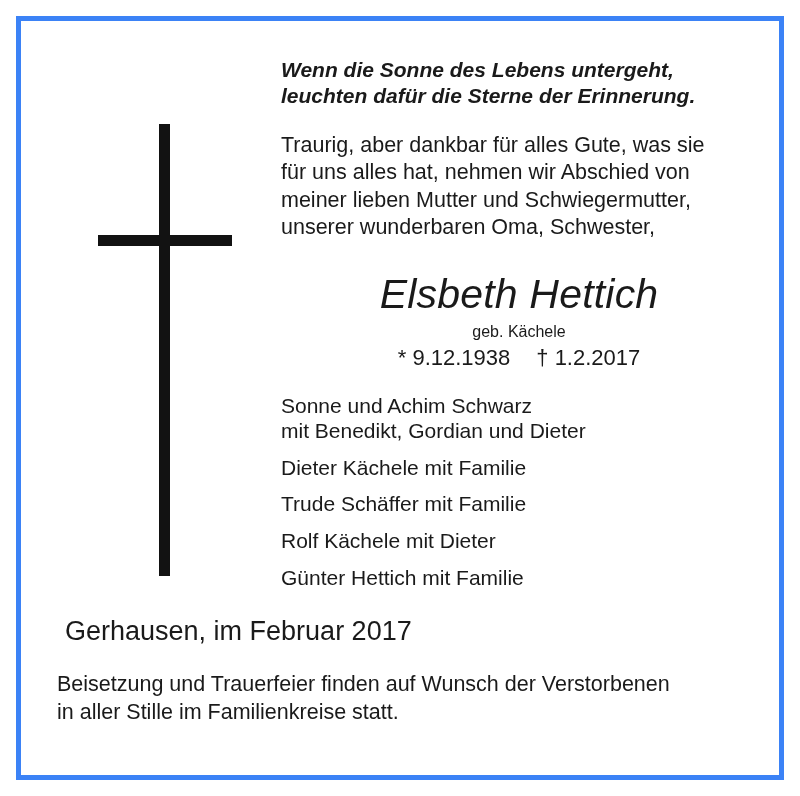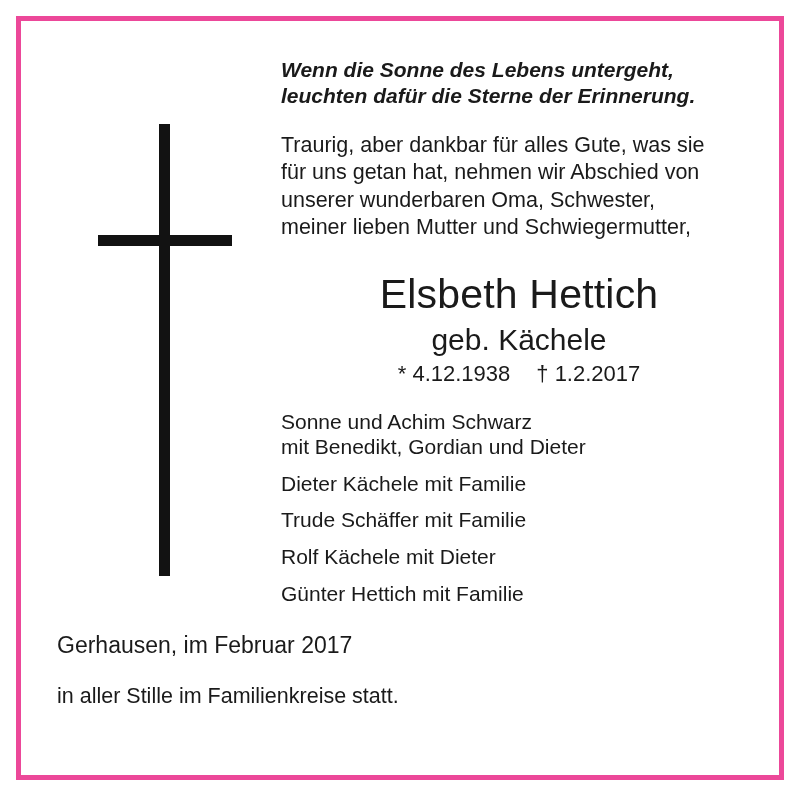--- a/index.html
+++ b/index.html
@@ -19,21 +19,21 @@
     box-sizing: border-box;
     width: 800px;
     height: 796px;
     padding: 16px;
     background: #ffffff;
   }
   .frame {
     box-sizing: border-box;
     width: 100%;
     height: 100%;
-    border: 5px solid #ec4899;
+    border: 5px solid #3b82f6;
     background: #ffffff;
     position: relative;
     padding: 18px 22px 10px 22px;
   }
   .top-section {
     display: flex;
     flex-direction: row;
     align-items: flex-start;
   }
   .cross-col {
@@ -80,24 +80,25 @@
     line-height: 1.28;
     margin: 0 0 30px 0;
   }
   .intro div { white-space: nowrap; }
   .name {
     text-align: center;
     font-size: 41px;
     line-height: 1.1;
     margin: 16px 0 6px 0;
     letter-spacing: 0.2px;
+    font-style: italic;
   }
   .born-name {
     text-align: center;
-    font-size: 30px;
+    font-size: 16px;
     margin: 0 0 4px 0;
   }
   .dates {
     text-align: center;
     font-size: 22px;
     margin: 0 0 22px 0;
   }
   .dates .gap { display: inline-block; width: 26px; }
   .mourners {
     font-size: 21px;
@@ -106,22 +107,22 @@
   .mourner-block {
     margin-bottom: 11px;
   }
   .mourner-block:last-child { margin-bottom: 12px; }
   .mourner-block div { white-space: nowrap; }
   .footer {
     padding-left: 14px;
     padding-top: 14px;
   }
   .place-date {
-    font-size: 23px;
-    margin: 0 0 24px 0;
+    font-size: 27px;
+    margin: 0 0 24px 8px;
   }
   .note {
     font-size: 21.5px;
     line-height: 1.28;
   }
   .note div { white-space: nowrap; }
 </style>
 </head>
 <body>
 
@@ -139,29 +140,29 @@
 
       <div class="text-col">
 
         <div class="verse">
           <div>Wenn die Sonne des Lebens untergeht,</div>
           <div>leuchten dafür die Sterne der Erinnerung.</div>
         </div>
 
         <div class="intro">
           <div>Traurig, aber dankbar für alles Gute, was sie</div>
-          <div>für uns getan hat, nehmen wir Abschied von</div>
+          <div>für uns alles hat, nehmen wir Abschied von</div>
+          <div>meiner lieben Mutter und Schwiegermutter,</div>
           <div>unserer wunderbaren Oma, Schwester,</div>
-          <div>meiner lieben Mutter und Schwiegermutter,</div>
         </div>
 
         <div class="name">Elsbeth Hettich</div>
         <div class="born-name">geb. Kächele</div>
         <div class="dates">
-          <span>* 4.12.1938</span><span class="gap"></span><span>† 1.2.2017</span>
+          <span>* 9.12.1938</span><span class="gap"></span><span>† 1.2.2017</span>
         </div>
 
         <div class="mourners">
           <div class="mourner-block">
             <div>Sonne und Achim Schwarz</div>
             <div>mit Benedikt, Gordian und Dieter</div>
           </div>
           <div class="mourner-block">
             <div>Dieter Kächele mit Familie</div>
           </div>
@@ -175,18 +176,19 @@
             <div>Günter Hettich mit Familie</div>
           </div>
         </div>
 
       </div>
     </div>
 
     <div class="footer">
       <div class="place-date">Gerhausen, im Februar 2017</div>
       <div class="note">
+        <div>Beisetzung und Trauerfeier finden auf Wunsch der Verstorbenen</div>
         <div>in aller Stille im Familienkreise statt.</div>
       </div>
     </div>
 
   </div>
 </div>
 
 </body></html>

